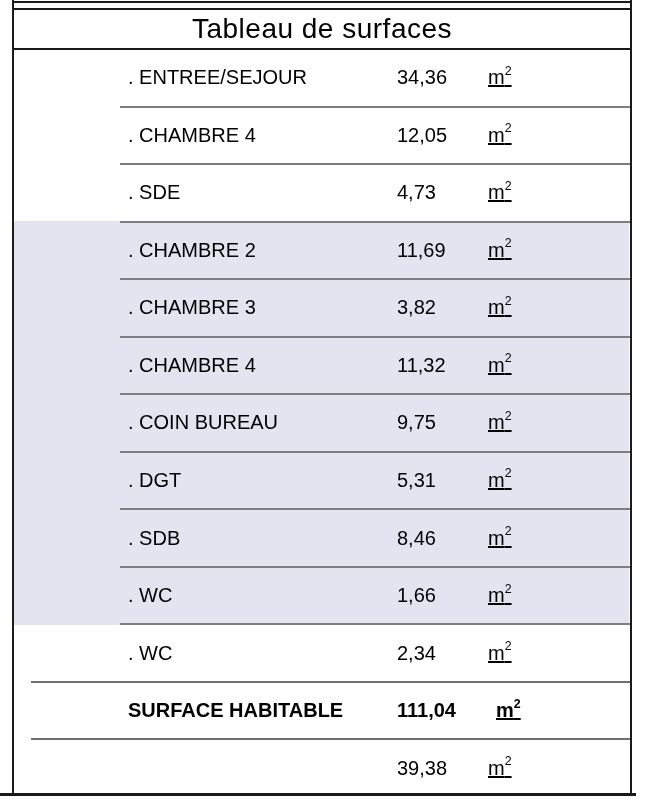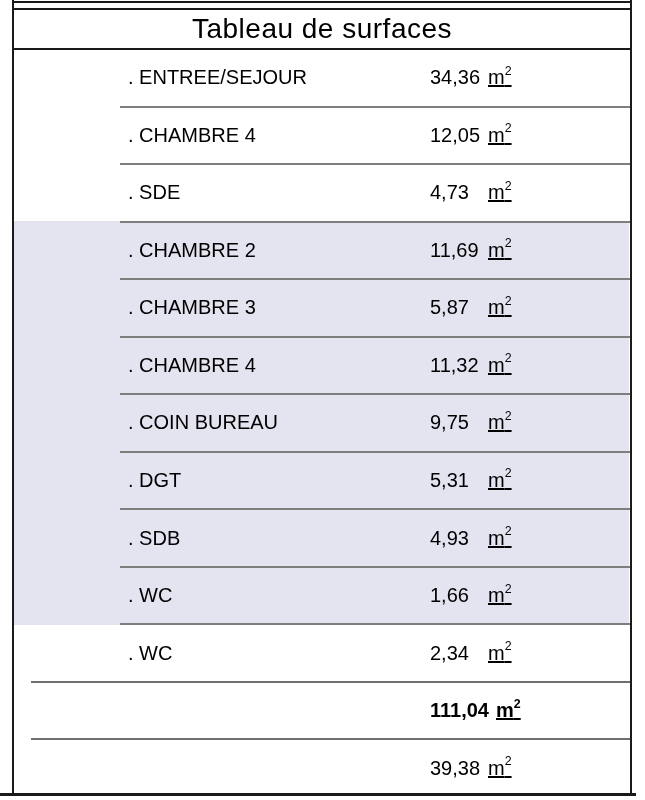--- a/index.html
+++ b/index.html
@@ -57,21 +57,21 @@
     position:relative;
     flex:1;
     display:flex;align-items:center;
     font-size:20px;
   }
   .row .label{
     padding-left:116px;
     white-space:pre;
   }
   .row .value{
-    position:absolute;left:418px;
+    position:absolute;left:385px;
   }
   .row .unit{
     position:absolute;left:476px;
     white-space:nowrap;
     text-decoration:underline;
   }
   .row .unit sup{
     font-size:0.62em;
     position:relative;
     top:-0.15em;
@@ -127,21 +127,21 @@
     </div>
 
     <div class="row r-div">
       <span class="label">. CHAMBRE 2</span>
       <span class="value">11,69</span>
       <span class="unit"><span>m</span><sup>2</sup></span>
     </div>
 
     <div class="row r-div">
       <span class="label">. CHAMBRE 3</span>
-      <span class="value">5,87</span>
+      <span class="value">3,82</span>
       <span class="unit"><span>m</span><sup>2</sup></span>
     </div>
 
     <div class="row r-div">
       <span class="label">. CHAMBRE 4</span>
       <span class="value">11,32</span>
       <span class="unit"><span>m</span><sup>2</sup></span>
     </div>
 
     <div class="row r-div">
@@ -151,37 +151,38 @@
     </div>
 
     <div class="row r-div">
       <span class="label">. DGT</span>
       <span class="value">5,31</span>
       <span class="unit"><span>m</span><sup>2</sup></span>
     </div>
 
     <div class="row r-div">
       <span class="label">. SDB</span>
-      <span class="value">4,93</span>
+      <span class="value">8,46</span>
       <span class="unit"><span>m</span><sup>2</sup></span>
     </div>
 
     <div class="row r-div">
       <span class="label">. WC</span>
       <span class="value">1,66</span>
       <span class="unit"><span>m</span><sup>2</sup></span>
     </div>
 
     <div class="row sect-div">
       <span class="label">. WC</span>
       <span class="value">2,34</span>
       <span class="unit"><span>m</span><sup>2</sup></span>
     </div>
 
     <div class="row total sect-div">
+      <span class="label">SURFACE HABITABLE</span>
       <span class="value">111,04</span>
       <span class="unit"><span>m</span><sup>2</sup></span>
     </div>
 
     <div class="row">
       <span class="value">39,38</span>
       <span class="unit"><span>m</span><sup>2</sup></span>
     </div>
 
   </div>

